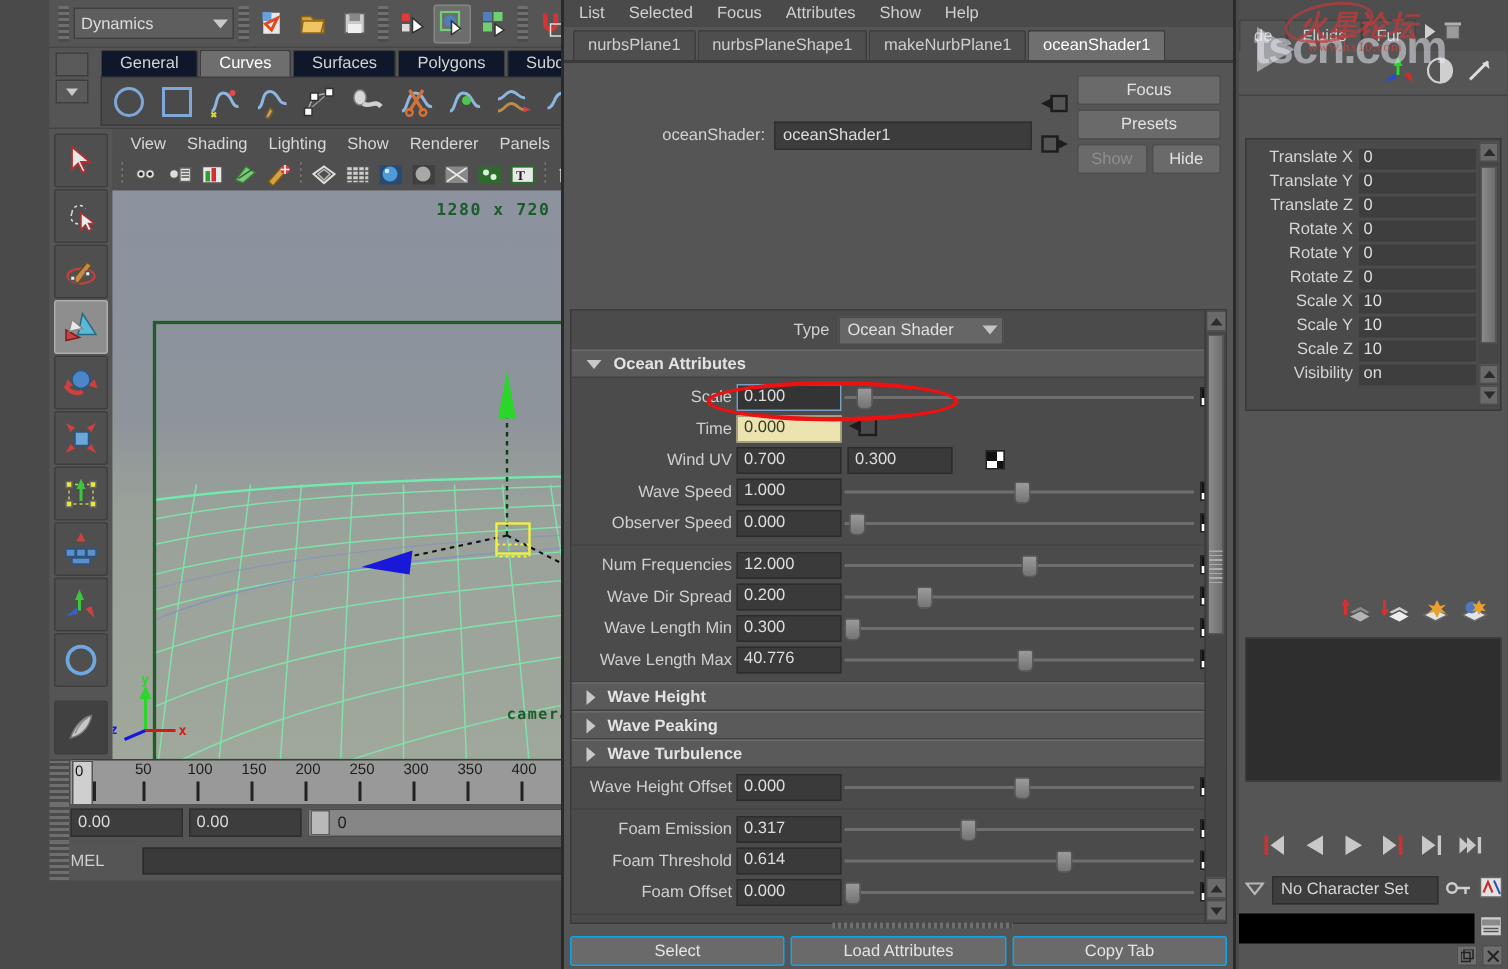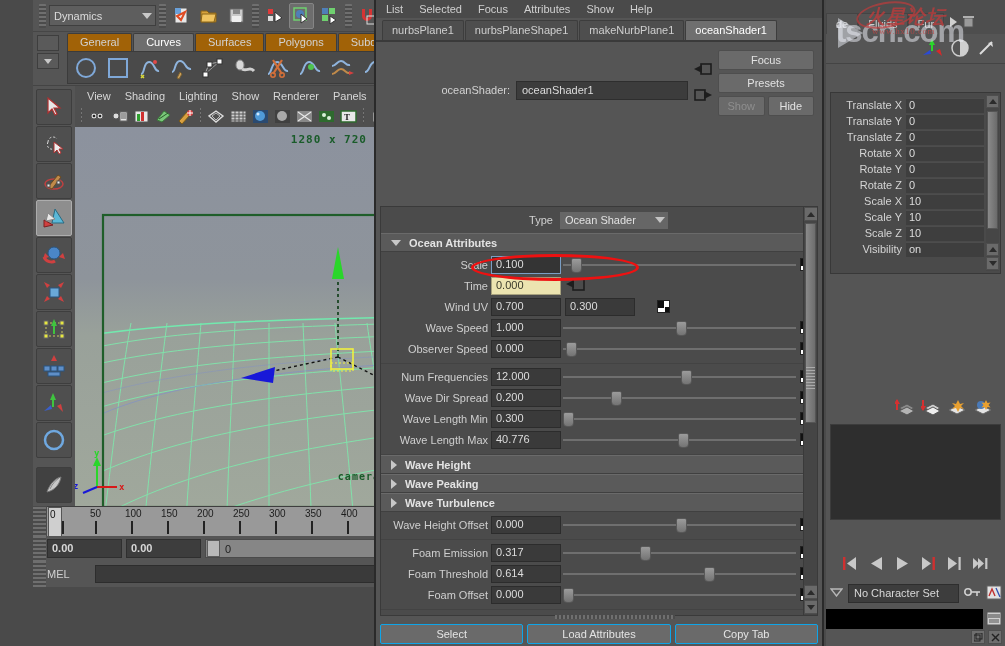--- a/index.html
+++ b/index.html
@@ -38,21 +38,21 @@
   .sl-btn.active { background: #6d6d6d; border: 1px solid #858585; }
 
   
   .shelfzone { display: flex; background: #555; height: 54px; border-bottom: 1px solid #444; }
   .shelf-side { width: 30px; padding: 3px 2px 0 4px; }
   .shelf-side .box1 { width: 22px; height: 16px; background: #5a5a5a; border: 1px solid #3e3e3e; }
   .shelf-side .box2 { width: 22px; height: 16px; background: #5a5a5a; border: 1px solid #3e3e3e;
      margin-top: 2px; display: flex; align-items: center; justify-content: center; }
   .shelf-main { flex: 1; }
   .shelf-tabs { display: flex; height: 19px; align-items: flex-end; padding-left: 4px; gap: 1px; }
-  .shelf-tab { padding: 2px 12px 3px; background: #a16207; border: 1px solid #3d3d3d;
+  .shelf-tab { padding: 2px 12px 3px; background: #0f172a; border: 1px solid #3d3d3d;
      border-bottom: none; font-size: 11px; color: #d2d2d2; border-radius: 2px 2px 0 0; }
   .shelf-tab.sel { background: #6e6e6e; color: #fff; }
   .shelf-icons { height: 33px; background: #4a4a4a; border: 1px solid #3b3b3b;
      margin: 0 2px 0 4px; display: flex; align-items: center; padding-left: 3px; gap: 2px;
      overflow: hidden; }
   .shicon { width: 30px; height: 29px; flex: none; display:flex; align-items:center; justify-content:center; }
 
   
   .vp-wrap { display: flex; height: 420px; }
   .toolbox { width: 42px; background: #555; padding-top: 2px; }
@@ -90,21 +90,21 @@
       background: #cfcfcf; border: 1px solid #555; }
   .tl-cursor span { font-size: 10px; color: #111; padding-left: 1px; }
   .tl-grip { position: absolute; left: 0; top: 0; width: 13px; height: 30px;
      background: repeating-linear-gradient(to bottom,#6f6f6f 0 2px,#4b4b4b 2px 4px); }
 
   .rangerow { height: 25px; background: #555; display: flex; align-items: center;
       gap: 4px; padding-left: 14px; position: relative; }
   .rangerow .grip { position: absolute; left:0; top:0; width:13px; height:25px;
      background: repeating-linear-gradient(to bottom,#6f6f6f 0 2px,#4b4b4b 2px 4px); }
   .numfld { width: 75px; height: 19px; background: #3d3d3d; border: 1px solid #2f2f2f;
-      color: #d8d8d8; font-size: 11px; padding: 2px 4px; font-weight: bold; }
+      color: #d8d8d8; font-size: 11px; padding: 2px 4px; }
   .rangebar { flex: 1; height: 19px; background: #868686; border: 1px solid #4a4a4a;
       position: relative; margin-right: 8px; display:flex; align-items:center; }
   .rangebar .handle { width: 13px; height: 17px; background: #b9b9b9; border: 1px solid #5d5d5d;
       margin-left: 1px; }
   .rangebar .zero { font-size: 11px; color: #1f1f1f; margin-left: 5px; }
 
   .melrow { height: 26px; background: #555; display: flex; align-items: center;
       padding-left: 14px; gap: 8px; position: relative; }
   .melrow .grip { position: absolute; left:0; top:0; width:13px; height:26px;
      background: repeating-linear-gradient(to bottom,#6f6f6f 0 2px,#4b4b4b 2px 4px); }

